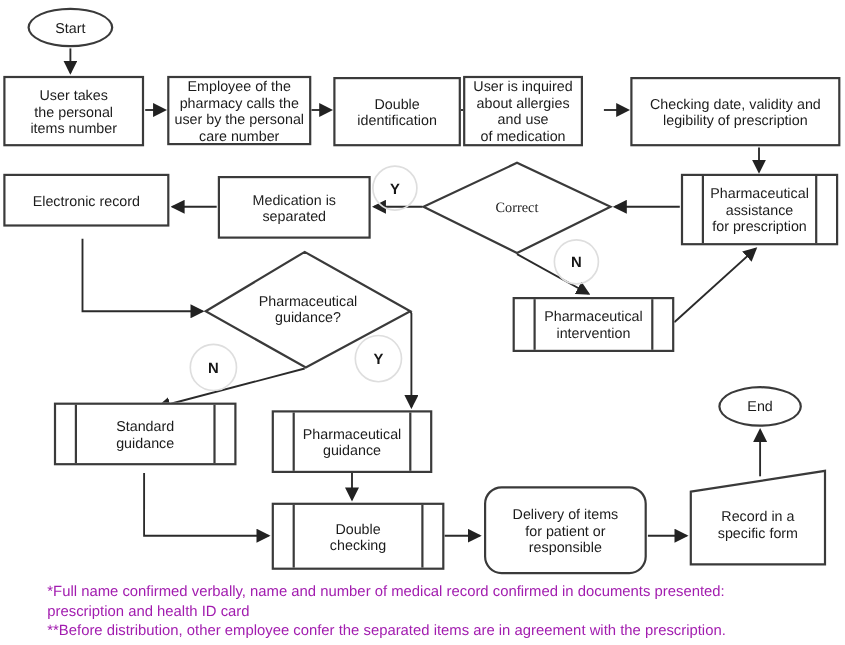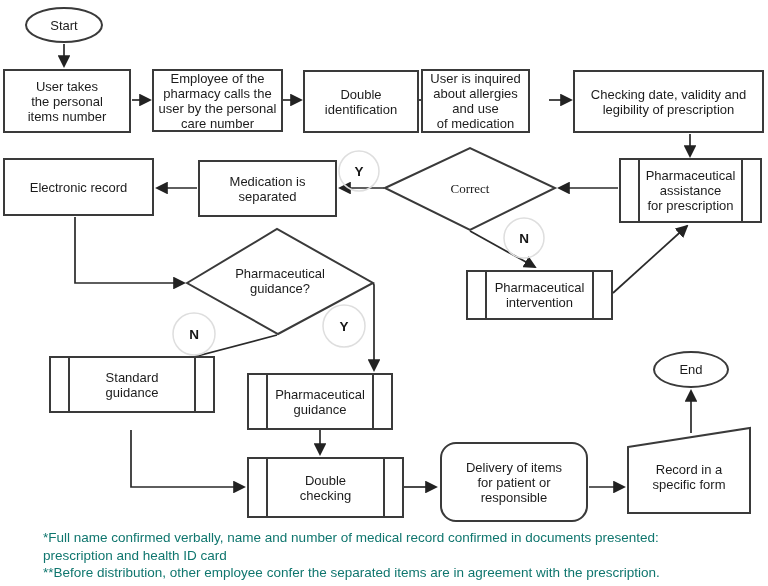--- a/index.html
+++ b/index.html
@@ -38,21 +38,21 @@
     white-space:pre-line;
     pointer-events:none;
   }
   .branch{
     position:absolute;width:30px;height:30px;
     display:flex;align-items:center;justify-content:center;
     font-size:13.5px;font-weight:700;color:#161616;
   }
   .footnotes{
     position:absolute;left:43px;top:529px;width:712px;
-    font-size:13.5px;line-height:17.5px;color:#0f766e;
+    font-size:13.5px;line-height:17.5px;color:#a21caf;
   }
 </style>
 </head>
 <body>
 
 <div class="canvas">
 
   <svg class="wires" viewBox="0 0 768 586" xmlns="http://www.w3.org/2000/svg">
     <defs>
       <marker id="arrow" viewBox="0 0 10 10" refX="8.5" refY="5" markerWidth="7.5" markerHeight="7.5" orient="auto-start-reverse">
@@ -108,26 +108,26 @@
 and use
 of medication</div>
   <div class="node" style="left:573px;top:70px;width:191px;height:63px;">Checking date, validity and
 legibility of prescription</div>
 
   <div class="node process" style="left:619px;top:158px;width:143px;height:65px;">Pharmaceutical
 assistance
 for prescription</div>
   <div class="node" style="left:198px;top:160px;width:139px;height:57px;">Medication is
 separated</div>
-  <div class="node" style="left:3px;top:158px;width:151px;height:58px;">Electronic record</div>
+  <div class="node" style="left:3px;top:158px;width:151px;height:48px;">Electronic record</div>
 
   <div class="node process" style="left:466px;top:270px;width:147px;height:50px;">Pharmaceutical
 intervention</div>
 
-  <div class="node process" style="left:49px;top:356px;width:166px;height:57px;">Standard
+  <div class="node process" style="left:49px;top:366px;width:166px;height:57px;">Standard
 guidance</div>
   <div class="node process" style="left:247px;top:373px;width:146px;height:57px;">Pharmaceutical
 guidance</div>
   <div class="node process" style="left:247px;top:457px;width:157px;height:61px;">Double
 checking</div>
 
   <div class="node" style="left:440px;top:442px;width:148px;height:80px;border-radius:16px;">Delivery of items
 for patient or
 responsible</div>
 

